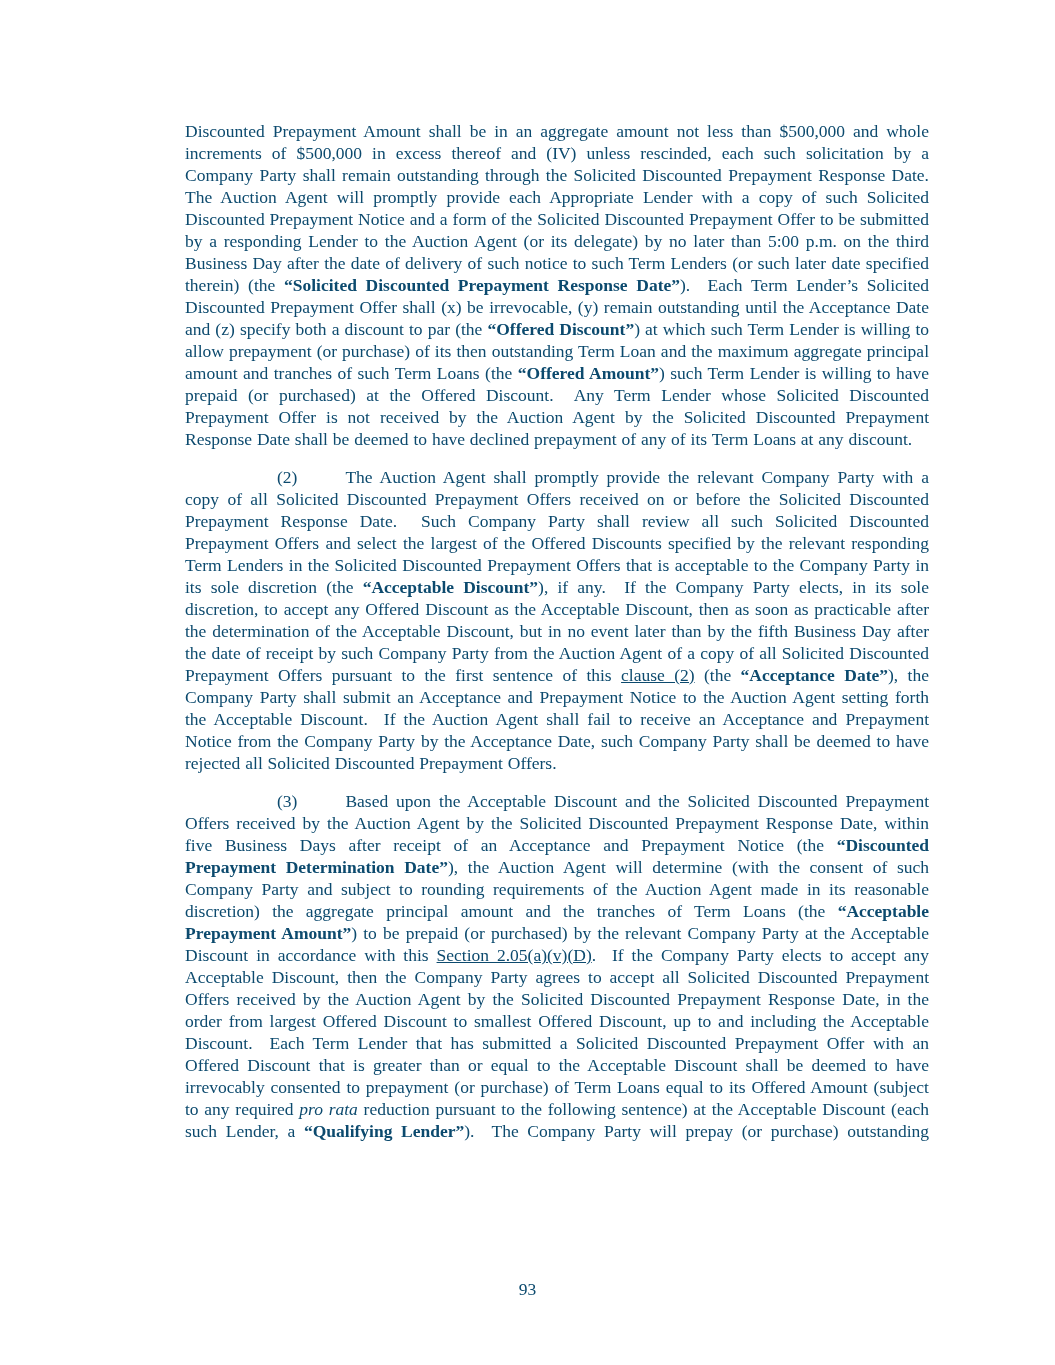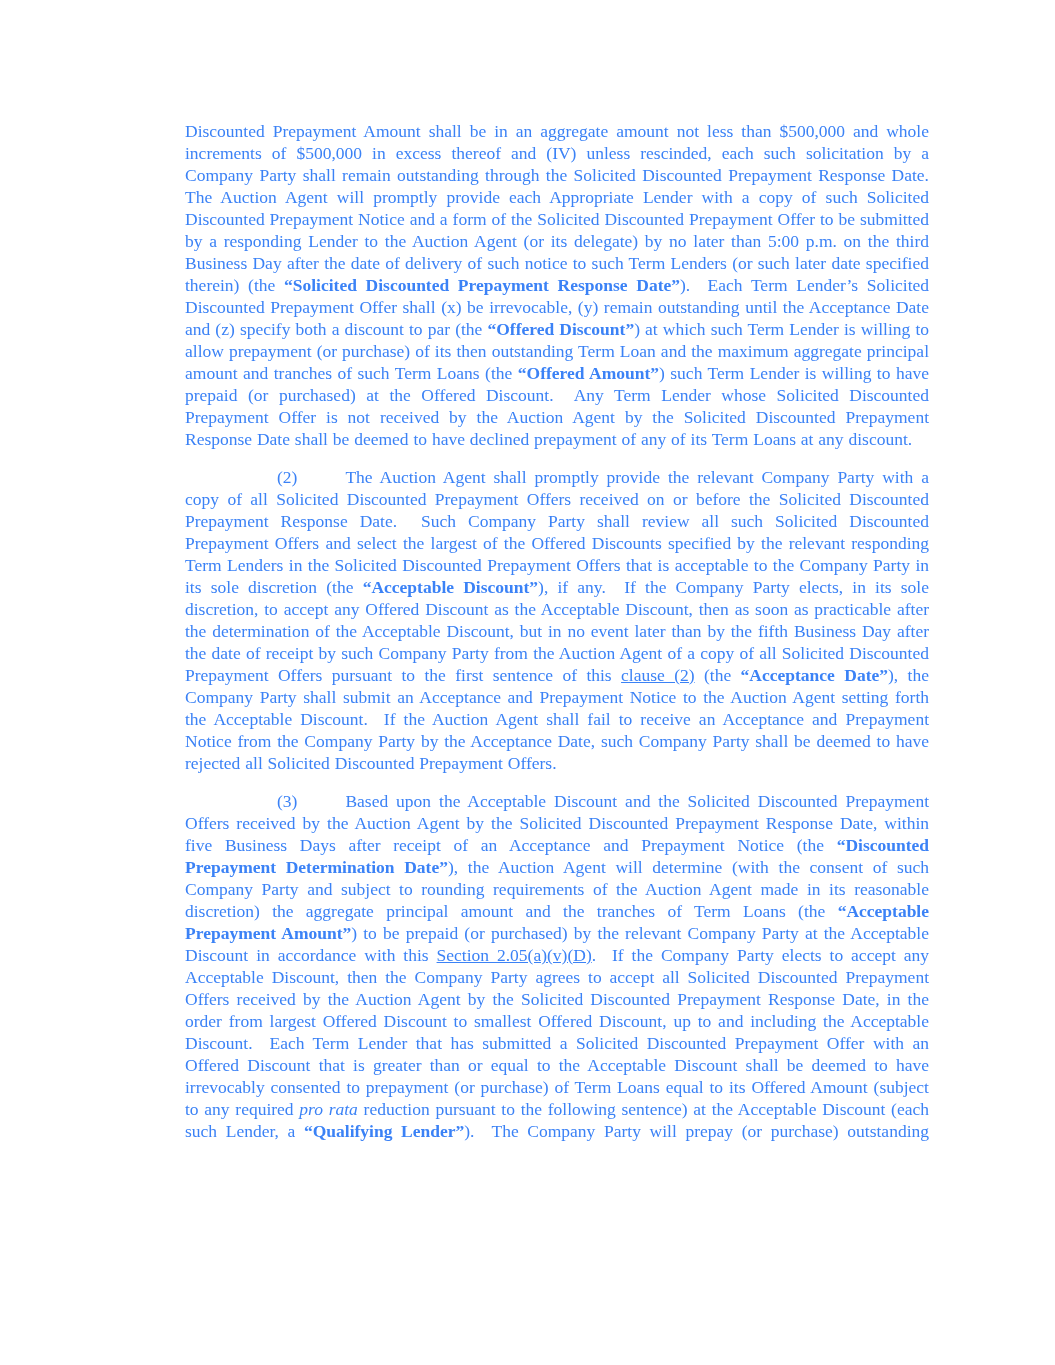--- a/index.html
+++ b/index.html
@@ -6,21 +6,21 @@
     margin: 0;
     padding: 0;
     background: #ffffff;
   }
   .page {
     position: relative;
     width: 1055px;
     height: 1365px;
     background: #ffffff;
     font-family: "Liberation Serif", serif;
-    color: #3b82f6;
+    color: #0c4a6e;
     overflow: hidden;
   }
   .text-block {
     position: absolute;
     left: 185px;
     top: 120px;
     width: 744px;
   }
   .para {
     font-size: 17.5px;
@@ -59,13 +59,14 @@
 </style>
 </head>
 <body>
 
 <div class="page">
   <div class="text-block">
     <p class="para"><span>Discounted Prepayment Amount shall be in an aggregate amount not less than $500,000 and whole increments of $500,000 in excess thereof and (IV) unless rescinded, each such solicitation by a Company Party shall remain outstanding through the Solicited Discounted Prepayment Response Date.  The Auction Agent will promptly provide each Appropriate Lender with a copy of such Solicited Discounted Prepayment Notice and a form of the Solicited Discounted Prepayment Offer to be submitted by a responding Lender to the Auction Agent (or its delegate) by no later than 5:00 p.m. on the third Business Day after the date of delivery of such notice to such Term Lenders (or such later date specified therein) (the </span><span class="run-bold">“Solicited Discounted Prepayment Response Date”</span><span>).  Each Term Lender’s Solicited Discounted Prepayment Offer shall (x) be irrevocable, (y) remain outstanding until the Acceptance Date and (z) specify both a discount to par (the </span><span class="run-bold">“Offered Discount”</span><span>) at which such Term Lender is willing to allow prepayment (or purchase) of its then outstanding Term Loan and the maximum aggregate principal amount and tranches of such Term Loans (the </span><span class="run-bold">“Offered Amount”</span><span>) such Term Lender is willing to have prepaid (or purchased) at the Offered Discount.  Any Term Lender whose Solicited Discounted Prepayment Offer is not received by the Auction Agent by the Solicited Discounted Prepayment Response Date shall be deemed to have declined prepayment of any of its Term Loans at any discount.</span></p>
     <p class="para indent"><span>(2)</span><span class="run-tab"></span><span>The Auction Agent shall promptly provide the relevant Company Party with a copy of all Solicited Discounted Prepayment Offers received on or before the Solicited Discounted Prepayment Response Date.  Such Company Party shall review all such Solicited Discounted Prepayment Offers and select the largest of the Offered Discounts specified by the relevant responding Term Lenders in the Solicited Discounted Prepayment Offers that is acceptable to the Company Party in its sole discretion (the </span><span class="run-bold">“Acceptable Discount”</span><span>), if any.  If the Company Party elects, in its sole discretion, to accept any Offered Discount as the Acceptable Discount, then as soon as practicable after the determination of the Acceptable Discount, but in no event later than by the fifth Business Day after the date of receipt by such Company Party from the Auction Agent of a copy of all Solicited Discounted Prepayment Offers pursuant to the first sentence of this </span><span class="run-underline">clause (2)</span><span> (the </span><span class="run-bold">“Acceptance Date”</span><span>), the Company Party shall submit an Acceptance and Prepayment Notice to the Auction Agent setting forth the Acceptable Discount.  If the Auction Agent shall fail to receive an Acceptance and Prepayment Notice from the Company Party by the Acceptance Date, such Company Party shall be deemed to have rejected all Solicited Discounted Prepayment Offers.</span></p>
     <p class="para indent justify-last"><span>(3)</span><span class="run-tab"></span><span>Based upon the Acceptable Discount and the Solicited Discounted Prepayment Offers received by the Auction Agent by the Solicited Discounted Prepayment Response Date, within five Business Days after receipt of an Acceptance and Prepayment Notice (the </span><span class="run-bold">“Discounted Prepayment Determination Date”</span><span>), the Auction Agent will determine (with the consent of such Company Party and subject to rounding requirements of the Auction Agent made in its reasonable discretion) the aggregate principal amount and the tranches of Term Loans (the </span><span class="run-bold">“Acceptable Prepayment Amount”</span><span>) to be prepaid (or purchased) by the relevant Company Party at the Acceptable Discount in accordance with this </span><span class="run-underline">Section 2.05(a)(v)(D)</span><span>.  If the Company Party elects to accept any Acceptable Discount, then the Company Party agrees to accept all Solicited Discounted Prepayment Offers received by the Auction Agent by the Solicited Discounted Prepayment Response Date, in the order from largest Offered Discount to smallest Offered Discount, up to and including the Acceptable Discount.  Each Term Lender that has submitted a Solicited Discounted Prepayment Offer with an Offered Discount that is greater than or equal to the Acceptable Discount shall be deemed to have irrevocably consented to prepayment (or purchase) of Term Loans equal to its Offered Amount (subject to any required </span><span class="run-italic">pro rata</span><span> reduction pursuant to the following sentence) at the Acceptable Discount (each such Lender, a </span><span class="run-bold">“Qualifying Lender”</span><span>).  The Company Party will prepay (or purchase) outstanding</span></p>
   </div>
+  <div class="page-number">93</div>
 </div>
 
 </body></html>

